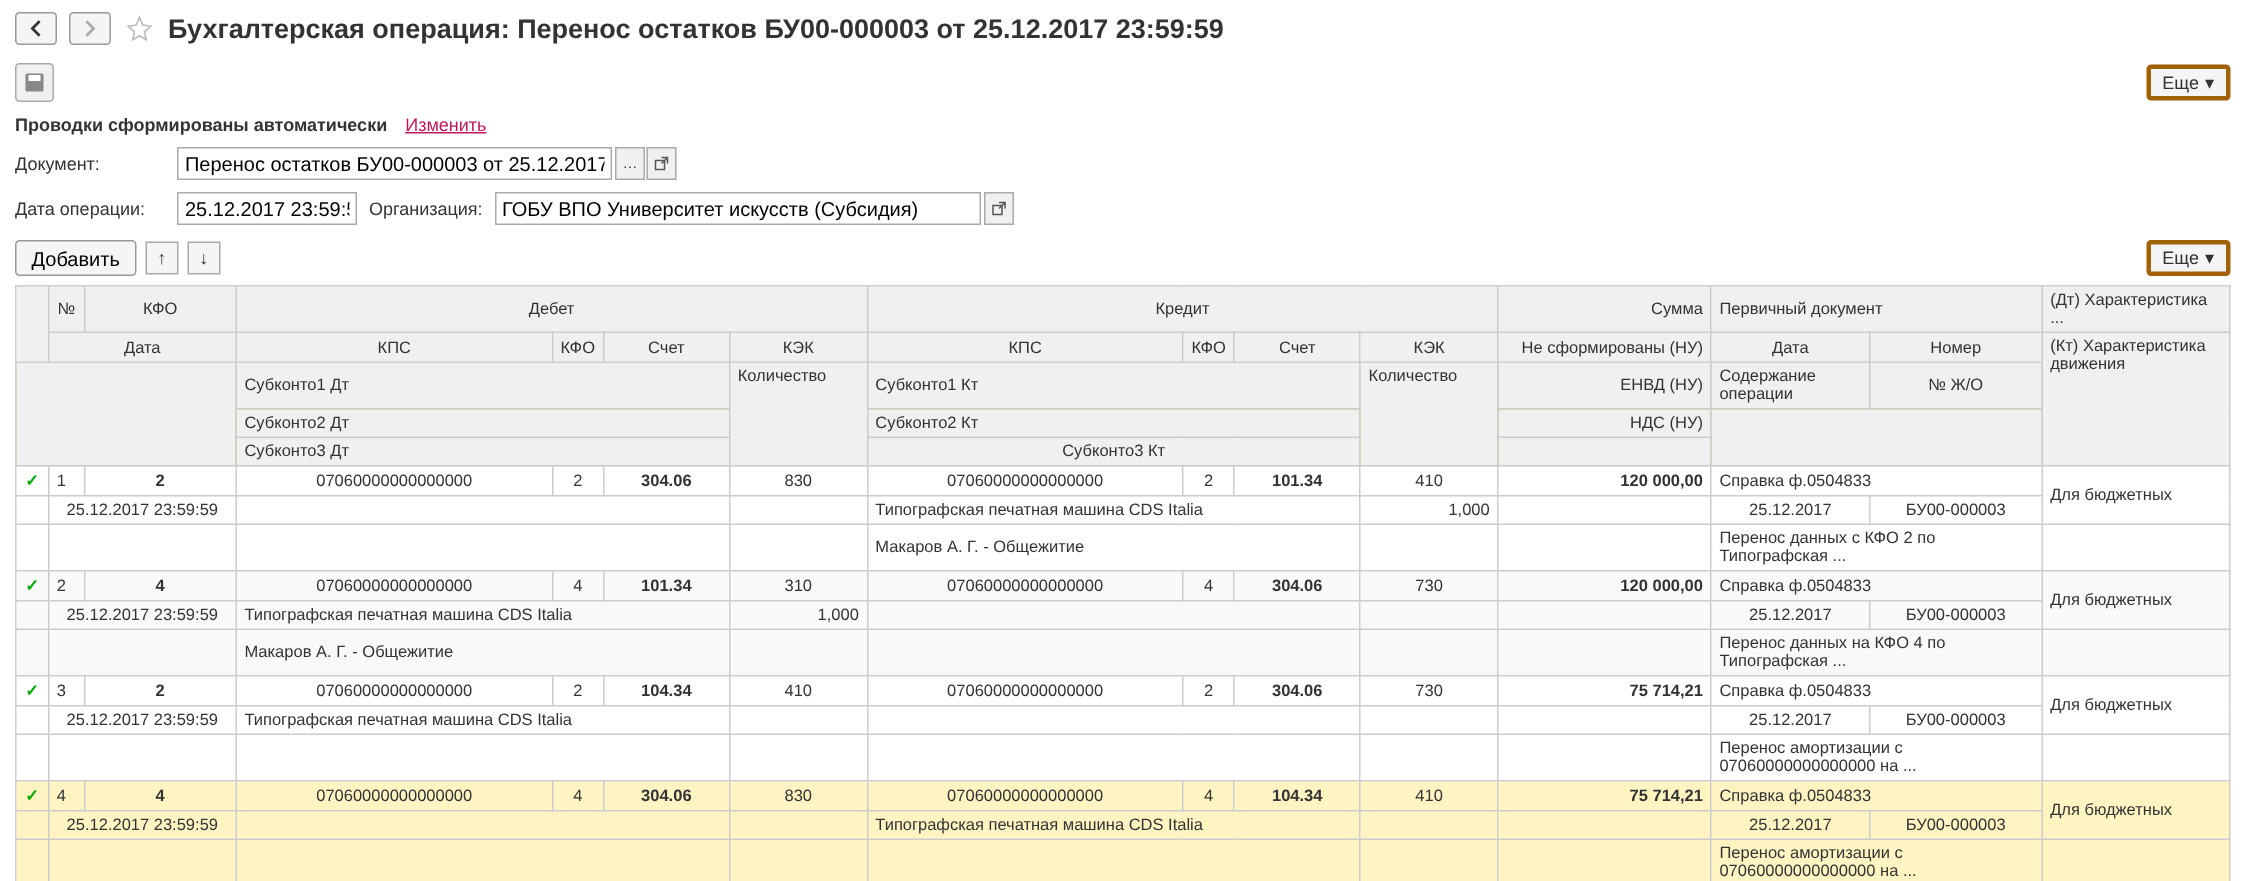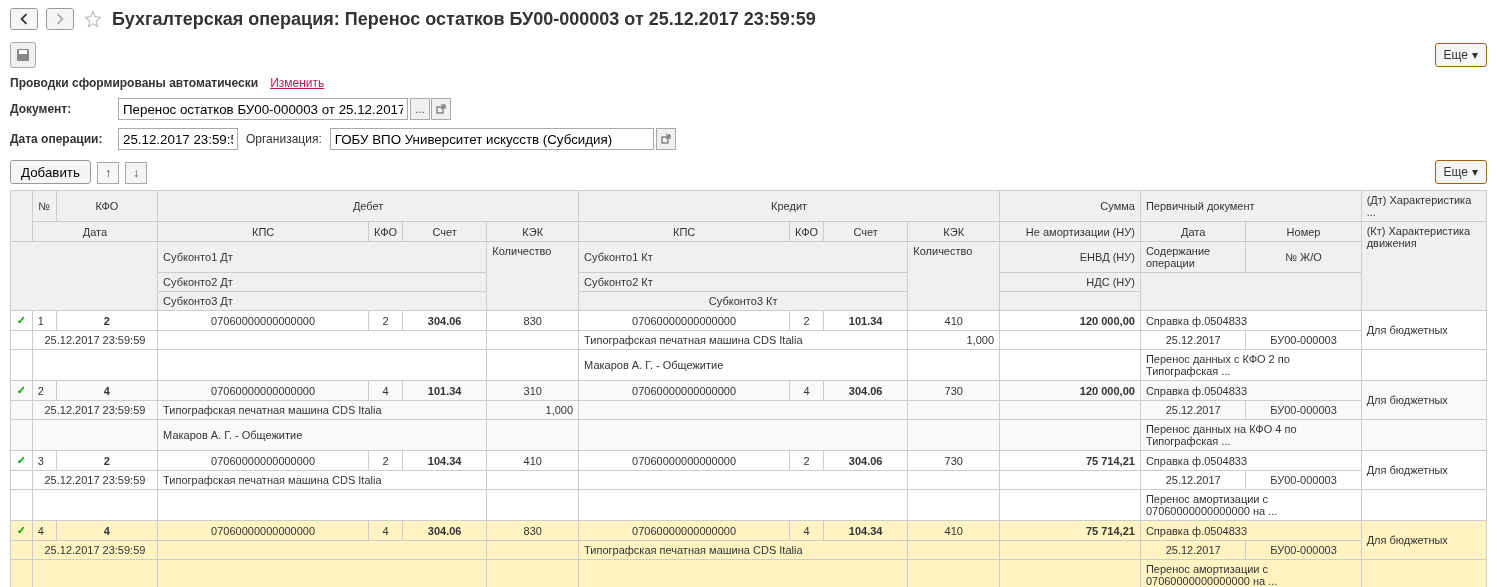--- a/index.html
+++ b/index.html
@@ -5,31 +5,31 @@
 * { box-sizing: border-box; margin: 0; padding: 0; }
 body { font-family: Arial, sans-serif; font-size: 12px; color: #333; background: #fff; width: 1497px; }
 .topbar { display: flex; align-items: flex-end; padding: 8px 10px; gap: 8px; }
 .nav-btn { width: 28px; height: 22px; border: 1px solid #999; background: #f5f5f5; border-radius: 3px; display: flex; align-items: center; justify-content: center; cursor: pointer; }
 .nav-btn svg { width: 12px; height: 12px; }
 .star { width: 22px; height: 22px; display:flex; align-items:center; justify-content:center; }
 .star svg { width: 18px; height: 18px; stroke: #bbb; fill: none; stroke-width: 1.5; }
 .page-title { font-size: 18px; font-weight: bold; color: #333; }
 .toolbar { display: flex; align-items: center; padding: 4px 10px; }
 .icon-btn { width: 26px; height: 26px; border: 1px solid #aaa; background: #f0f0f0; border-radius: 3px; display: flex; align-items: center; justify-content: center; cursor: pointer; }
-.more-btn { margin-left: auto; height: 24px; padding: 0 8px; border: 1px solid #a16207; background: #f5f5f5; border-radius: 3px; cursor: pointer; display: flex; align-items: center; gap: 4px; }
+.more-btn { margin-left: auto; height: 24px; padding: 0 8px; border: 3px solid #a16207; background: #f5f5f5; border-radius: 3px; cursor: pointer; display: flex; align-items: center; gap: 4px; }
 .subtitle-row { display: flex; align-items: center; gap: 12px; padding: 4px 10px; }
 .subtitle-bold { font-weight: bold; }
 .link { color: #be185d; text-decoration: underline; cursor: pointer; }
 .form-row { display: flex; align-items: center; gap: 8px; padding: 4px 10px; }
-.form-label { min-width: 100px; font-weight: bold; }
+.form-label { min-width: 100px; }
 .form-input { height: 22px; border: 1px solid #aaa; padding: 0 4px; background: #fff; }
 .form-input-wrap { position: relative; display: flex; align-items: center; }
 .input-btns { display: flex; gap: 1px; margin-left: 2px; }
 .input-btn { width: 20px; height: 22px; border: 1px solid #aaa; background: #f0f0f0; display: flex; align-items: center; justify-content: center; cursor: pointer; font-size: 10px; }
-.add-row { display: flex; align-items: flex-end; gap: 6px; padding: 6px 10px; }
+.add-row { display: flex; align-items: center; gap: 6px; padding: 6px 10px; }
 .add-btn { height: 24px; padding: 0 10px; border: 1px solid #999; background: #f5f5f5; border-radius: 3px; cursor: pointer; }
 .arrow-btn { width: 22px; height: 22px; border: 1px solid #aaa; background: #f5f5f5; display: flex; align-items: center; justify-content: center; cursor: pointer; }
 .grid-wrap { padding: 0 10px; }
 table { border-collapse: collapse; width: 100%; }
 th, td { border: 1px solid #ccc; padding: 3px 5px; font-size: 11px; vertical-align: middle; }
 th { background: #f0f0f0; font-weight: normal; text-align: center; }
 .hdr-main { height: 20px; }
 .hdr-sub { height: 18px; background: #84cc16; }
 td { background: #fff; }
 .row-stripe td { background: #f9f9f9; }
@@ -149,21 +149,21 @@
 <tr class="hdr-main">
   <th colspan="2">Дата</th>
   <th class="col-kps">КПС</th>
   <th class="col-kfo2">КФО</th>
   <th class="col-acct">Счет</th>
   <th class="col-kek">КЭК</th>
   <th class="col-kps">КПС</th>
   <th class="col-kfo2">КФО</th>
   <th class="col-acct">Счет</th>
   <th class="col-kek">КЭК</th>
-  <th style="text-align:right">Не амортизации (НУ)</th>
+  <th style="text-align:right">Не сформированы (НУ)</th>
   <th class="col-doc">Дата</th>
   <th class="col-num2">Номер</th>
   <th rowspan="4" style="text-align:left;vertical-align:top">(Кт) Характеристика движения</th>
 </tr>
 <tr class="hdr-sub">
   <th colspan="3" rowspan="3"></th>
   <th colspan="3" style="text-align:left">Субконто1 Дт</th>
   <th rowspan="3" style="text-align:left;vertical-align:top">Количество</th>
   <th colspan="3" style="text-align:left">Субконто1 Кт</th>
   <th rowspan="3" style="text-align:left;vertical-align:top">Количество</th>

